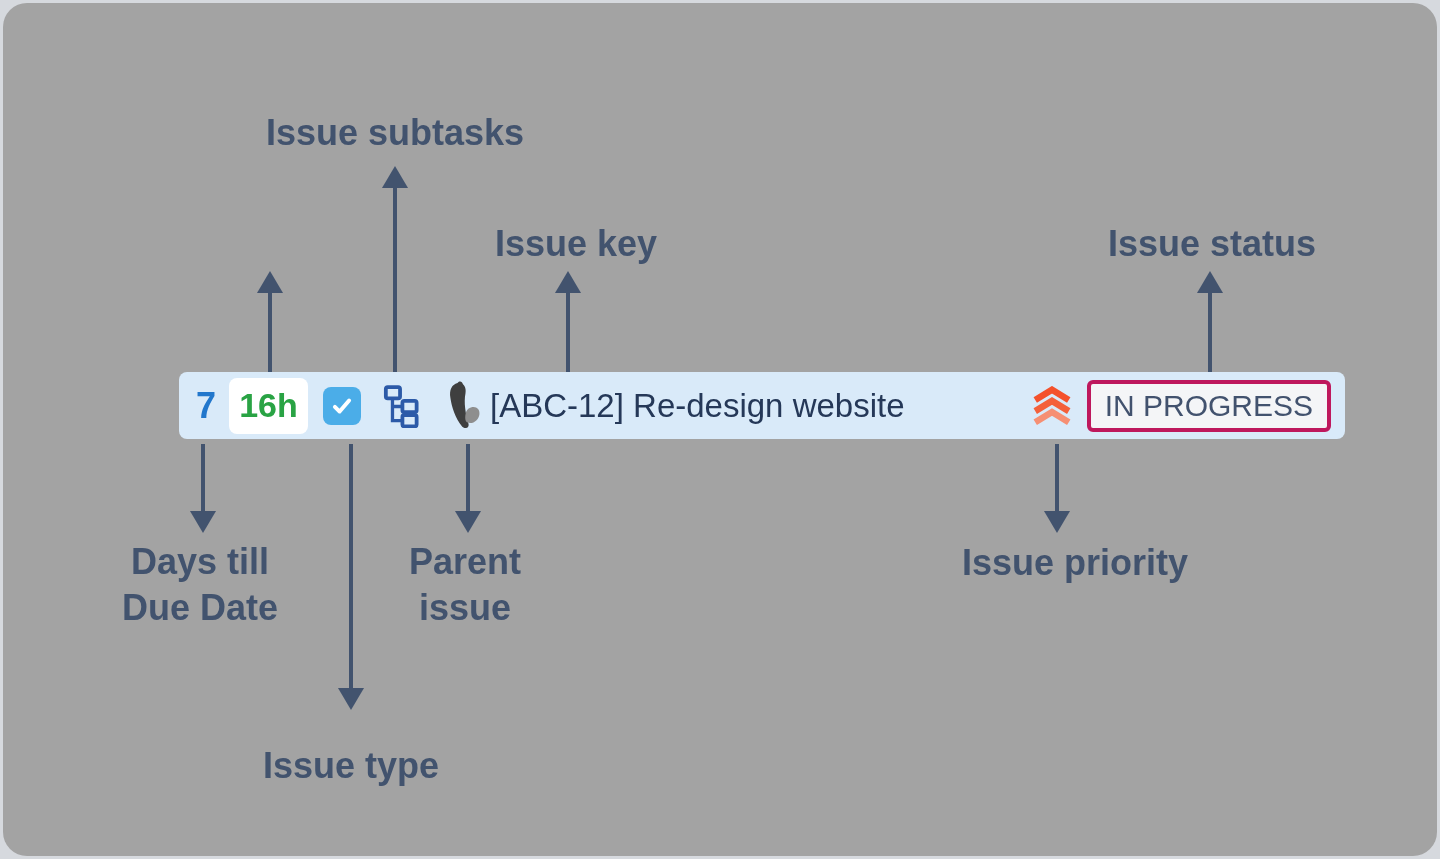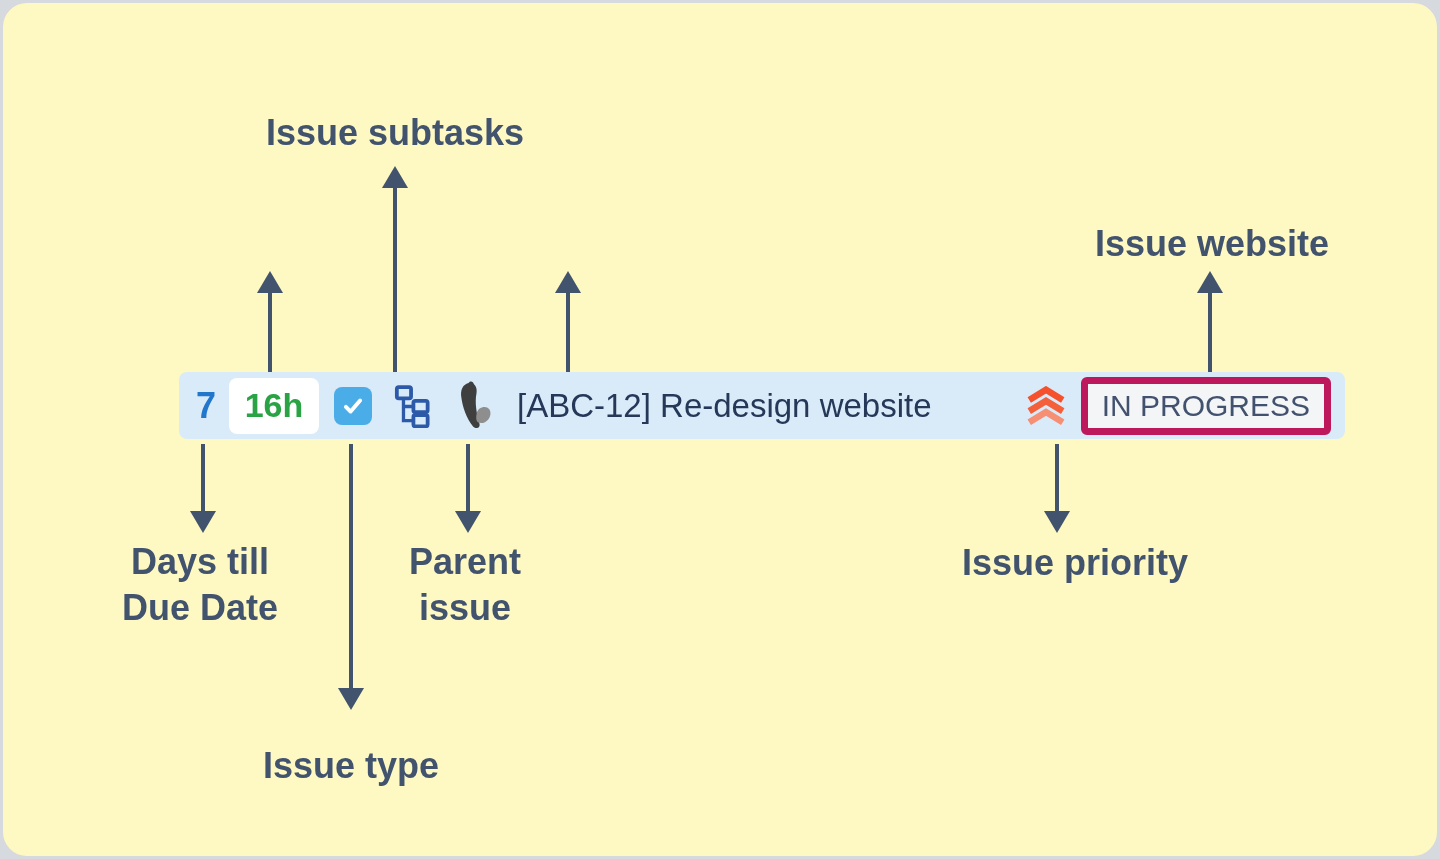--- a/index.html
+++ b/index.html
@@ -4,21 +4,21 @@
 <style>
   html,body{margin:0;padding:0;}
   body{
     width:1440px;height:859px;
     background:#d6d9de;
     font-family:"Liberation Sans", sans-serif;
     position:relative;overflow:hidden;
   }
   .card{
     position:absolute;inset:3px;
-    background:#fef9c3;border-radius:24px;
+    background:#a3a3a3;border-radius:24px;
   }
   
   .label{
     position:absolute;transform:translateX(-50%);
     font-size:36px;font-weight:700;color:#42536e;
     line-height:46px;text-align:center;white-space:nowrap;
   }
   
   .arrow{position:absolute;width:26px;}
   .arrow .line{
@@ -40,52 +40,53 @@
     position:absolute;left:176px;top:369px;width:1166px;height:67px;
     background:#d9eaf9;border-radius:8px;
     display:flex;align-items:center;
     box-sizing:border-box;padding:0 14px 0 14px;
   }
   .days-value{
     width:26px;text-align:center;
     font-size:36px;font-weight:700;color:#2277cc;
   }
   .estimate-box{
-    margin-left:10px;width:90px;height:56px;
+    margin-left:10px;width:79px;height:56px;
     background:#ffffff;border-radius:8px;
     display:flex;align-items:center;justify-content:center;
     font-size:34px;font-weight:700;color:#29a344;
   }
   .type-checkbox{
     margin-left:15px;width:38px;height:38px;
     background:#4bade8;border-radius:8px;
     display:flex;align-items:center;justify-content:center;
   }
   .subtask-icon{margin-left:22px;width:36px;height:44px;display:block;}
   .parent-avatar{margin-left:19px;width:44px;height:52px;display:block;}
   .issue-title{
-    margin-left:24px;
+    margin-left:8px;
     font-size:33px;color:#253858;white-space:nowrap;
   }
   .row-spacer{flex:1;}
   .priority-chevrons{width:46px;height:40px;display:block;margin-right:12px;}
   .status-badge{
     margin-right:0;
-    background:#f4f5f7;border:7px solid #be185d;border-radius:6px;
+    background:#f4f5f7;border:4px solid #be185d;border-radius:6px;
     padding:5px 14px;
     font-size:30px;color:#42526e;white-space:nowrap;
   }
 </style>
 </head>
 <body>
 
 <div class="card">
 
   <div class="label" style="left:392px;top:107px;">Issue subtasks</div>
-  <div class="label" style="left:1209px;top:218px;">Issue website</div>
+  <div class="label" style="left:573px;top:218px;">Issue key</div>
+  <div class="label" style="left:1209px;top:218px;">Issue status</div>
 
   <div class="label" style="left:462px;top:536px;">
     <span>Parent</span><br>
     <span>issue</span>
   </div>
   <div class="label" style="left:197px;top:536px;">
     <span>Days till</span><br>
     <span>Due Date</span>
   </div>
   <div class="label" style="left:348px;top:740px;">Issue type</div>

